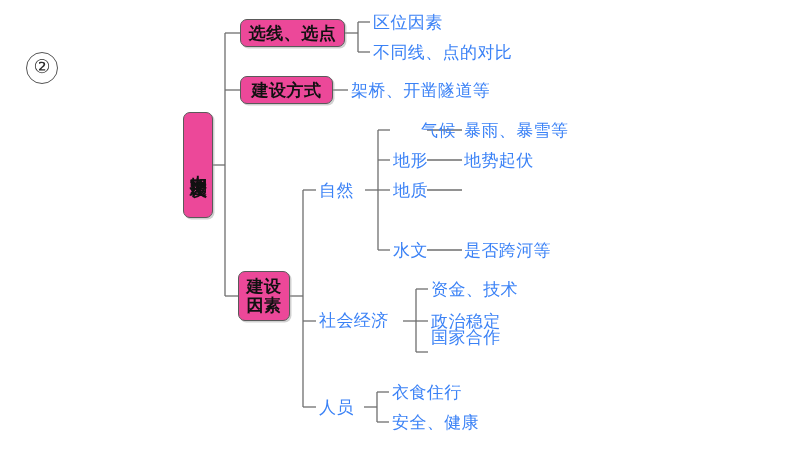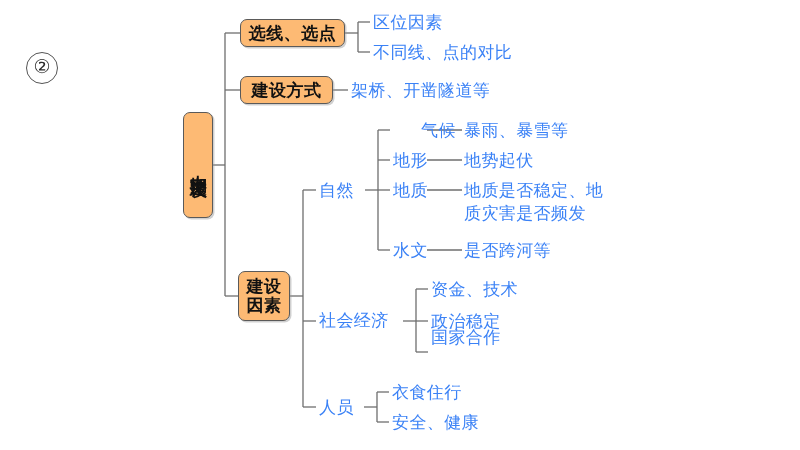--- a/index.html
+++ b/index.html
@@ -44,21 +44,21 @@
     font-size: 19px;
     line-height: 27px;
     text-align: center;
     color: #2b2b2b;
     font-family: "DejaVu Serif", "Liberation Serif", serif;
   }
   .node-box {
     position: absolute;
     border: 1.3px solid #5a5a5a;
     border-radius: 7px;
-    background: #fdba74;
+    background: #ec4899;
     box-shadow: 1.5px 1.5px 0 rgba(150,150,150,0.45);
     font-size: 17px;
     letter-spacing: 0.5px;
     color: #111;
     font-weight: 600;
     font-family: "DejaVu Serif", "Liberation Serif", serif;
     display: flex;
     align-items: center;
     justify-content: center;
     box-sizing: border-box;
@@ -168,22 +168,20 @@
   <div class="lbl" style="left:319px; top:310px;font-family:Liberation Serif, serif;">社会经济</div>
   <div class="lbl" style="left:319px; top:396px;">人员</div>
 
   <div class="lbl" style="left:393px; top:119px;margin-left:28px;">气候</div>
   <div class="lbl" style="left:464px; top:119px;">暴雨、暴雪等</div>
 
   <div class="lbl" style="left:393px; top:149px;">地形</div>
   <div class="lbl" style="left:464px; top:149px;">地势起伏</div>
 
   <div class="lbl" style="left:393px; top:179px;">地质</div>
-  <div class="lbl wrap" style="left:464px; top:179px; text-indent:0; line-height:1.35;">地质是否稳定、地
-质灾害是否频发</div>
 
   <div class="lbl" style="left:393px; top:239px;">水文</div>
   <div class="lbl" style="left:431px; top:278px;">资金、技术</div>
 
   <div class="lbl" style="left:464px; top:239px;">是否跨河等</div>
   <div class="lbl" style="left:431px; top:310px;">政治稳定</div>
   <div class="lbl" style="left:431px; top:326px;">国家合作</div>
 
   <div class="lbl" style="left:392px; top:381px;">衣食住行</div>
   <div class="lbl" style="left:392px; top:411px;">安全、健康</div>

